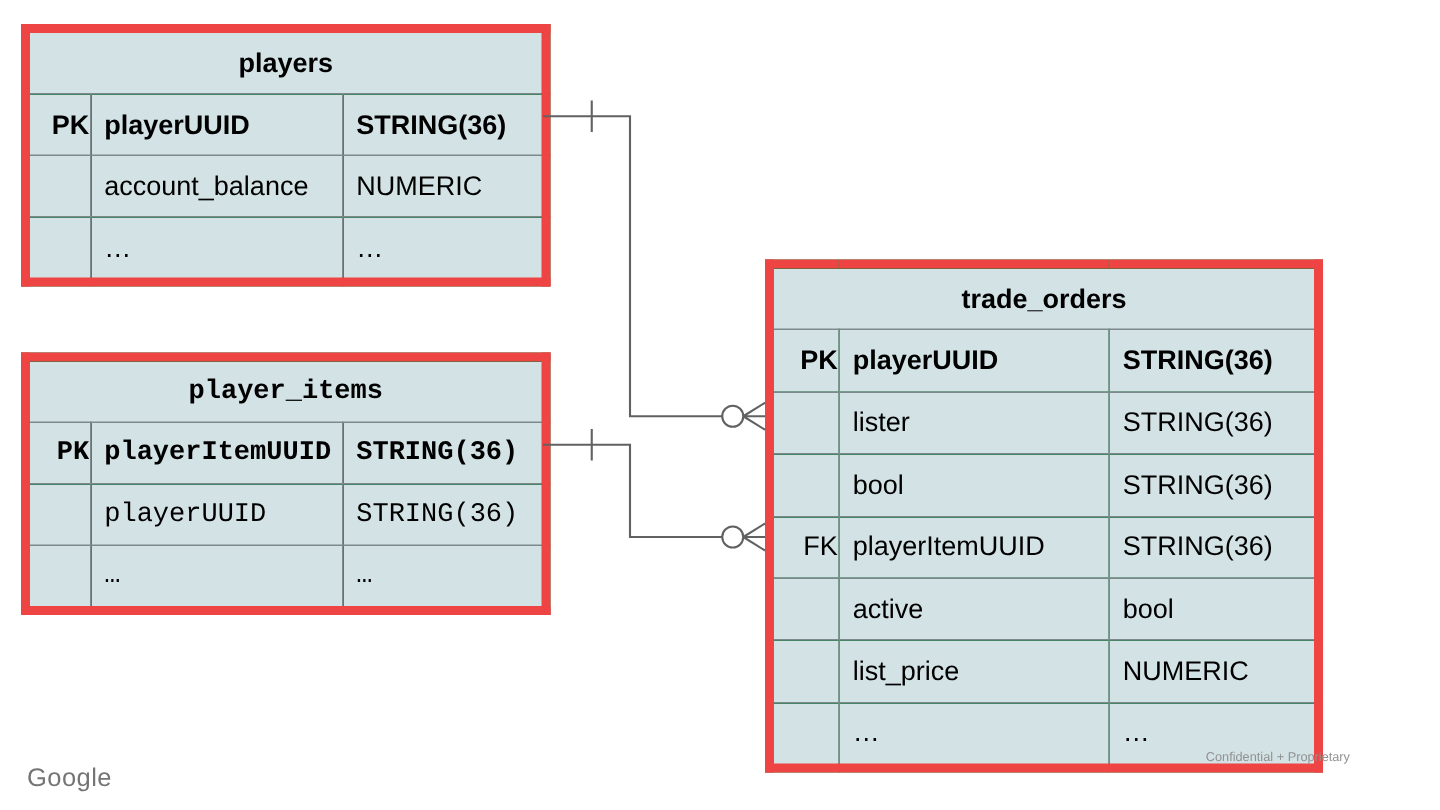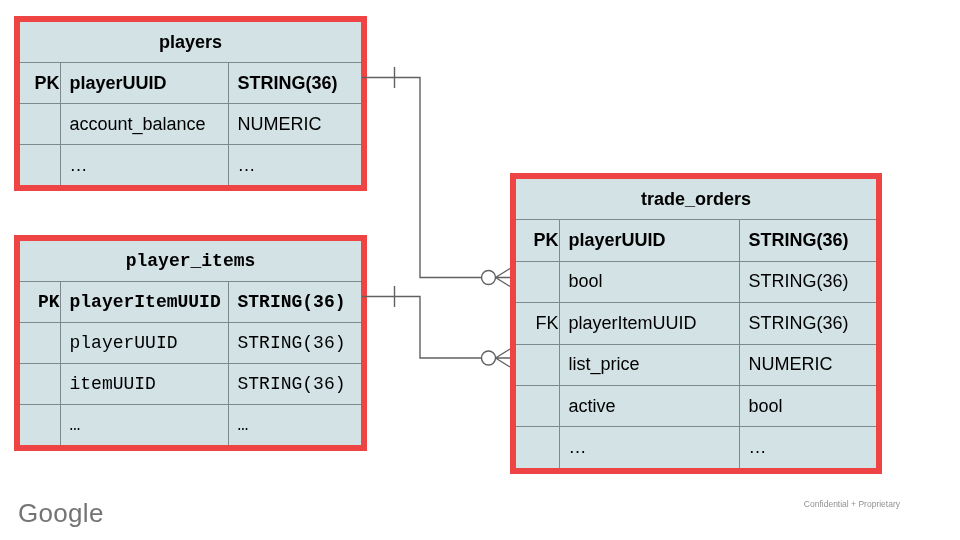--- a/index.html
+++ b/index.html
@@ -45,21 +45,21 @@
   #connector-overlay {
     position: absolute;
     left: 0; top: 0;
     width: 960px; height: 540px;
     pointer-events: none;
   }
   .google-logo {
     position: absolute;
     left: 18px;
     bottom: 11px;
-    font-size: 26px;
+    font-size: 17px;
     color: #747474;
     letter-spacing: 0.3px;
   }
   .confidential {
     position: absolute;
     right: 60px;
     bottom: 31px;
     font-size: 8.5px;
     color: #919191;
   }
@@ -110,25 +110,20 @@
     <td>playerItemUUID</td>
     <td>STRING(36)</td>
   </tr>
   <tr>
     <td class="keycol"></td>
     <td>playerUUID</td>
     <td>STRING(36)</td>
   </tr>
   <tr>
     <td class="keycol"></td>
-    <td>itemUUID</td>
-    <td>STRING(36)</td>
-  </tr>
-  <tr>
-    <td class="keycol"></td>
     <td>…</td>
     <td>…</td>
   </tr>
 </tbody>
   </table>
 
 <table class="etable" id="trade-orders">
   <colgroup>
       <col style="width:46px">
       <col style="width:180px">
@@ -138,37 +133,42 @@
       <tr class="title-row">
         <td colspan="3">trade_orders</td>
       </tr>
   <tr class="pk-row">
     <td class="keycol">PK</td>
     <td>playerUUID</td>
     <td>STRING(36)</td>
   </tr>
   <tr>
     <td class="keycol"></td>
+    <td>lister</td>
+    <td>STRING(36)</td>
+  </tr>
+  <tr>
+    <td class="keycol"></td>
     <td>bool</td>
     <td>STRING(36)</td>
   </tr>
   <tr>
     <td class="keycol">FK</td>
     <td>playerItemUUID</td>
     <td>STRING(36)</td>
   </tr>
   <tr>
     <td class="keycol"></td>
-    <td>list_price</td>
-    <td>NUMERIC</td>
+    <td>active</td>
+    <td>bool</td>
   </tr>
   <tr>
     <td class="keycol"></td>
-    <td>active</td>
-    <td>bool</td>
+    <td>list_price</td>
+    <td>NUMERIC</td>
   </tr>
   <tr>
     <td class="keycol"></td>
     <td>…</td>
     <td>…</td>
   </tr>
 </tbody>
   </table>
 
 <svg id="connector-overlay" viewBox="0 0 960 540" xmlns="http://www.w3.org/2000/svg">

